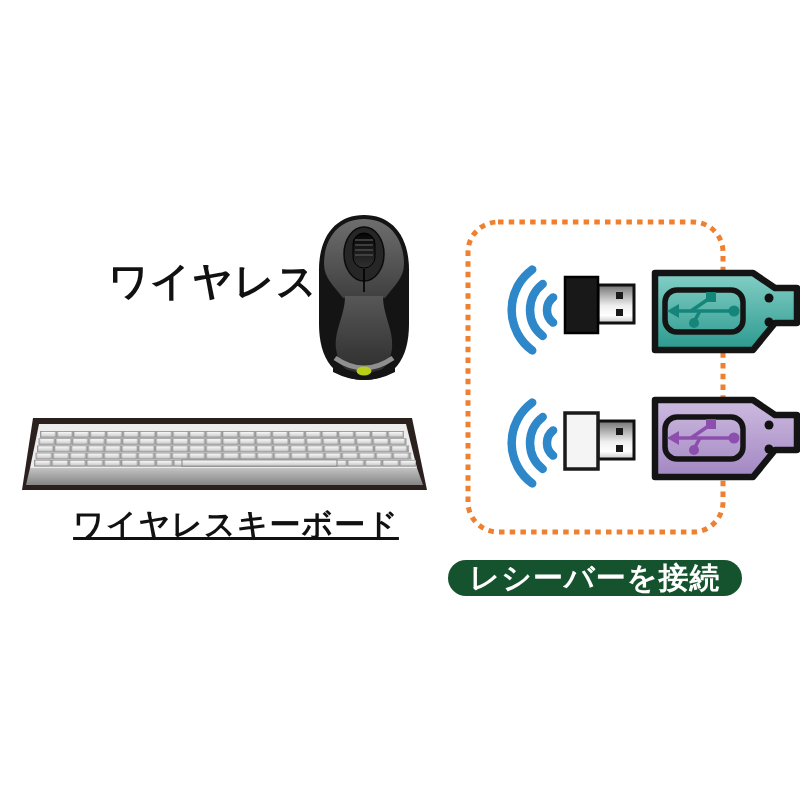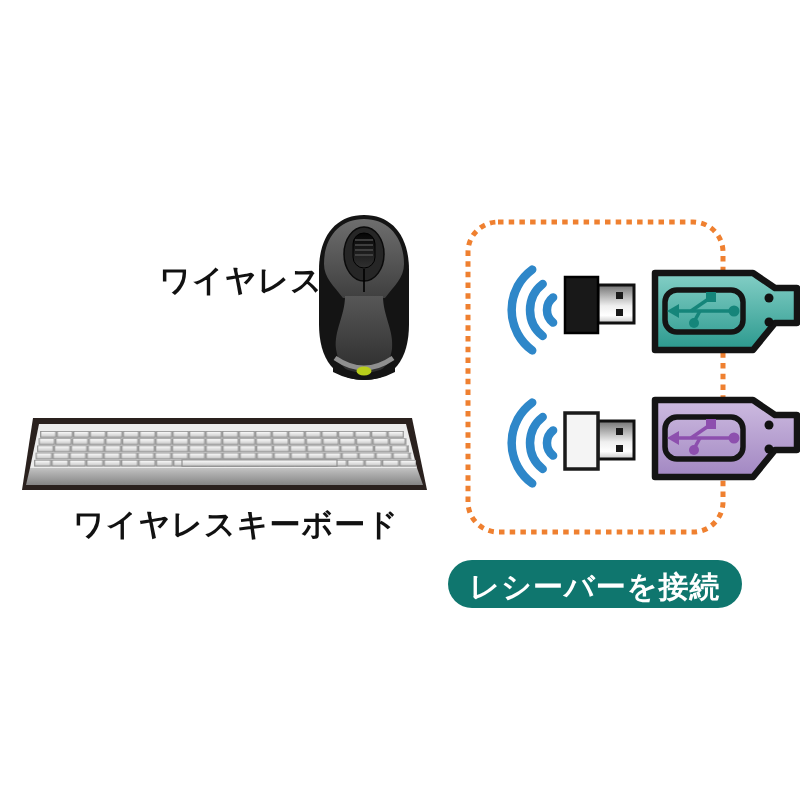--- a/index.html
+++ b/index.html
@@ -4,25 +4,25 @@
 <style>
   html,body{margin:0;padding:0;background:#fff;}
   .canvas{
     position:relative;width:800px;height:800px;background:#fff;overflow:hidden;
     font-family:"Liberation Sans","DejaVu Sans",sans-serif;color:#111;
   }
   .abs{position:absolute;}
   .jp-label{
     font-weight:bold;color:#111;text-align:center;letter-spacing:1px;
   }
-  .mouse-label{left:103px;top:262px;width:220px;font-size:31px;line-height:38px;text-align:right;}
-  .kb-label{left:36px;top:505px;width:400px;font-size:31px;line-height:40px;}
+  .mouse-label{left:103px;top:262px;width:220px;font-size:40px;line-height:38px;}
+  .kb-label{left:36px;top:505px;width:400px;font-size:31px;line-height:40px;text-decoration:underline;}
   .badge{
-    left:448px;top:560px;width:294px;height:48px;border-radius:26px;
-    background:#0f766e;display:flex;align-items:flex-end;justify-content:center;
+    left:448px;top:560px;width:294px;height:36px;border-radius:26px;
+    background:#14532d;display:flex;align-items:center;justify-content:center;
   }
   .badge span{
     color:#fff;font-weight:bold;font-size:30px;letter-spacing:1px;white-space:nowrap;
   }
   svg{display:block;}
 </style>
 </head>
 <body>
 
 <div class="canvas">

